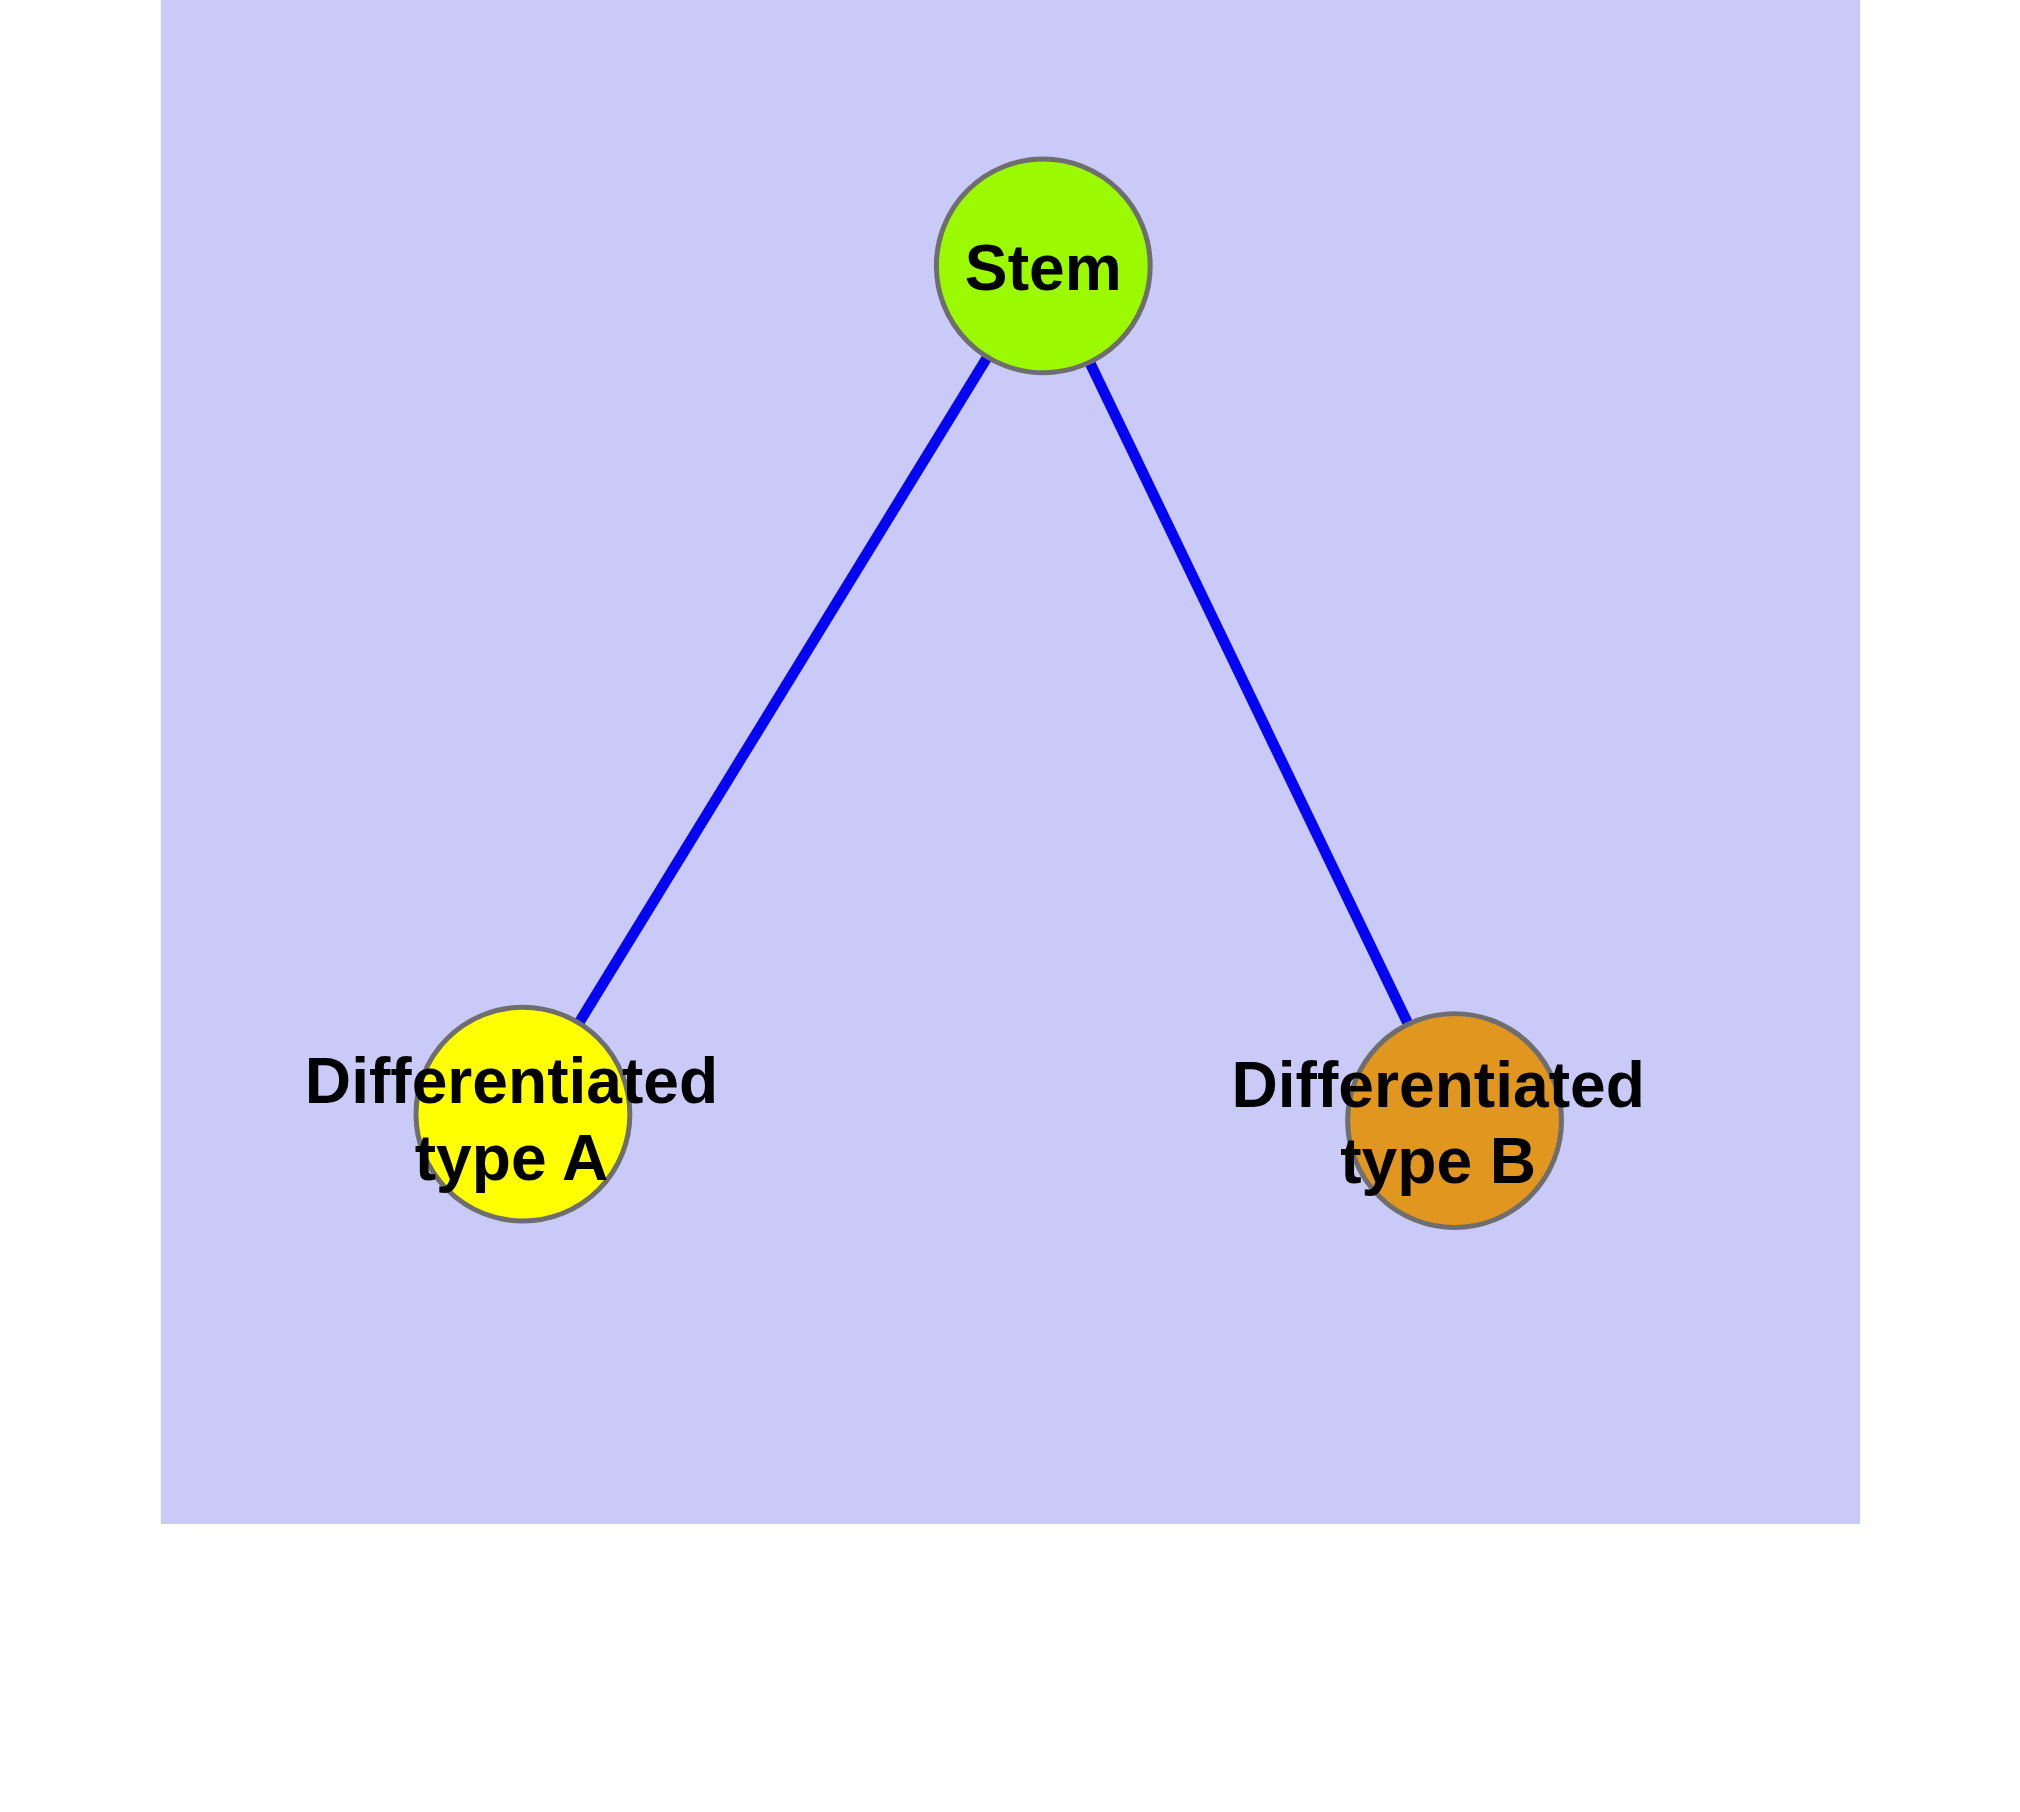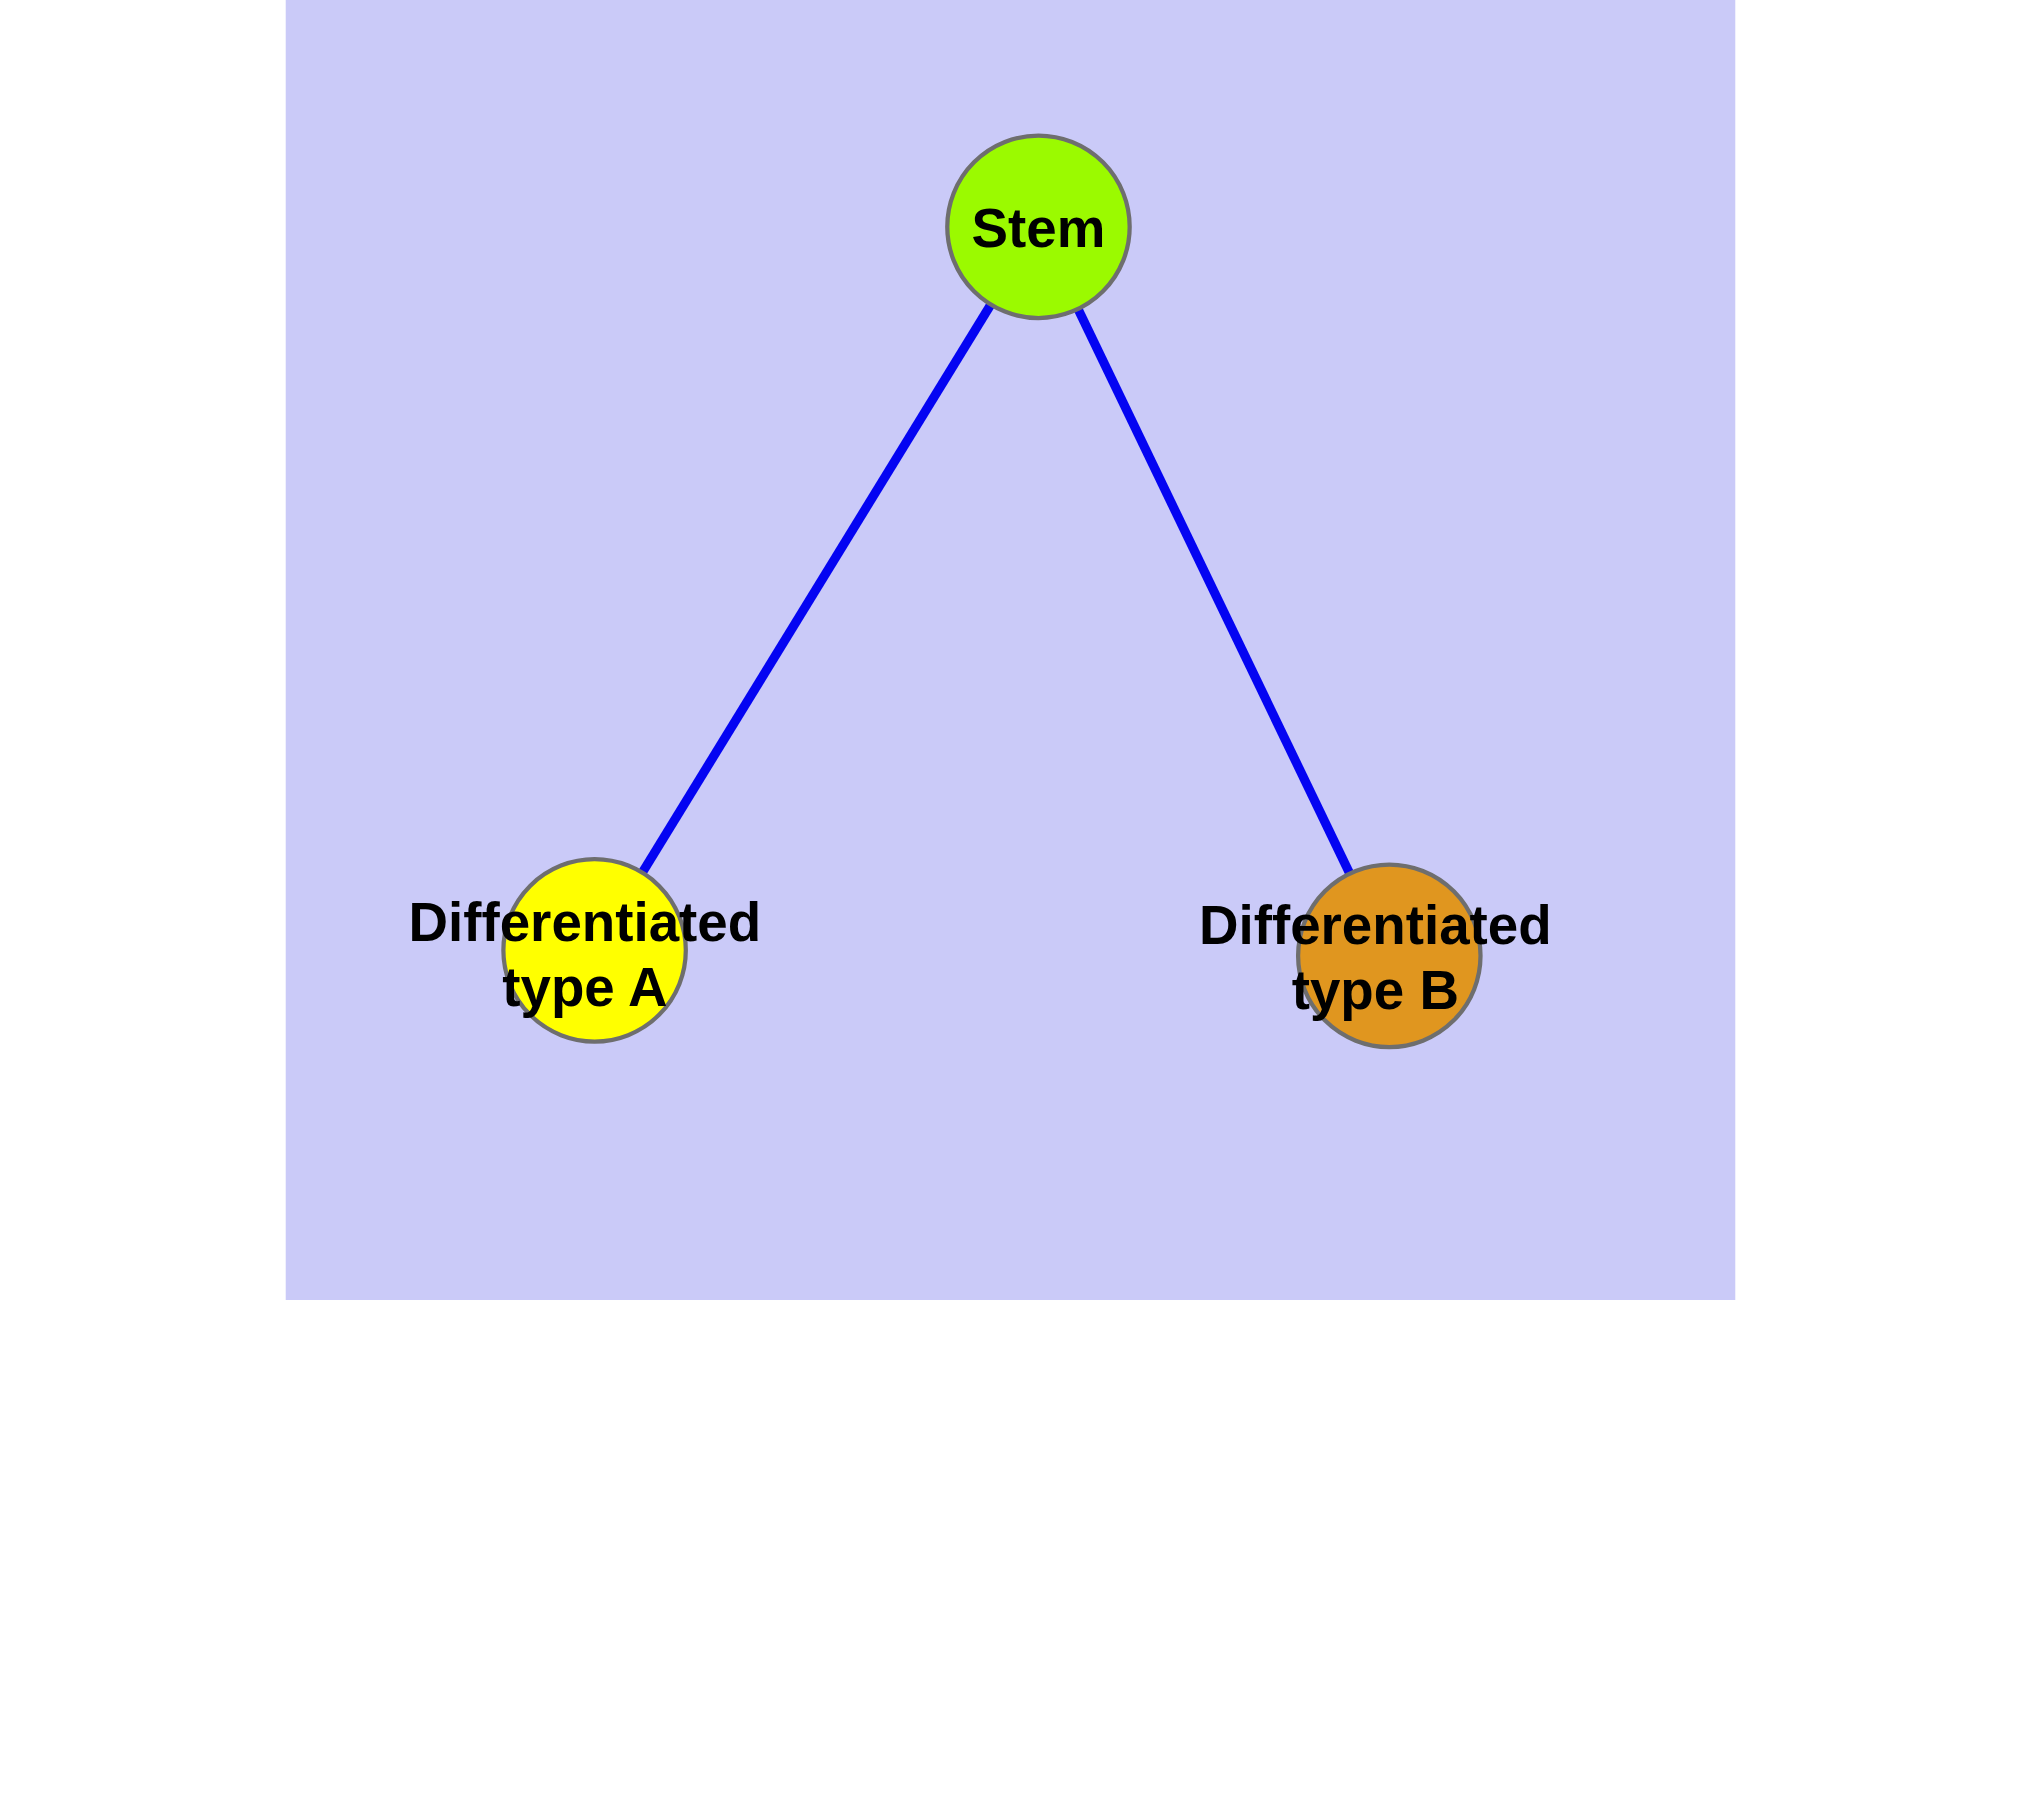--- a/index.html
+++ b/index.html
@@ -2,21 +2,21 @@
 <html style="font-size:13.6px"><head>
 <meta charset="utf-8">
 <style>
   html, body {
     margin: 0;
     padding: 0;
   }
   .stage {
     position: relative;
     width: 2021px;
-    height: 1300px;
+    height: 1524px;
     overflow: hidden;
   }
   .stage svg {
     display: block;
     width: 100%;
     height: 100%;
   }
   .node-label {
     font-family: "Liberation Sans", sans-serif;
     font-weight: 700;

